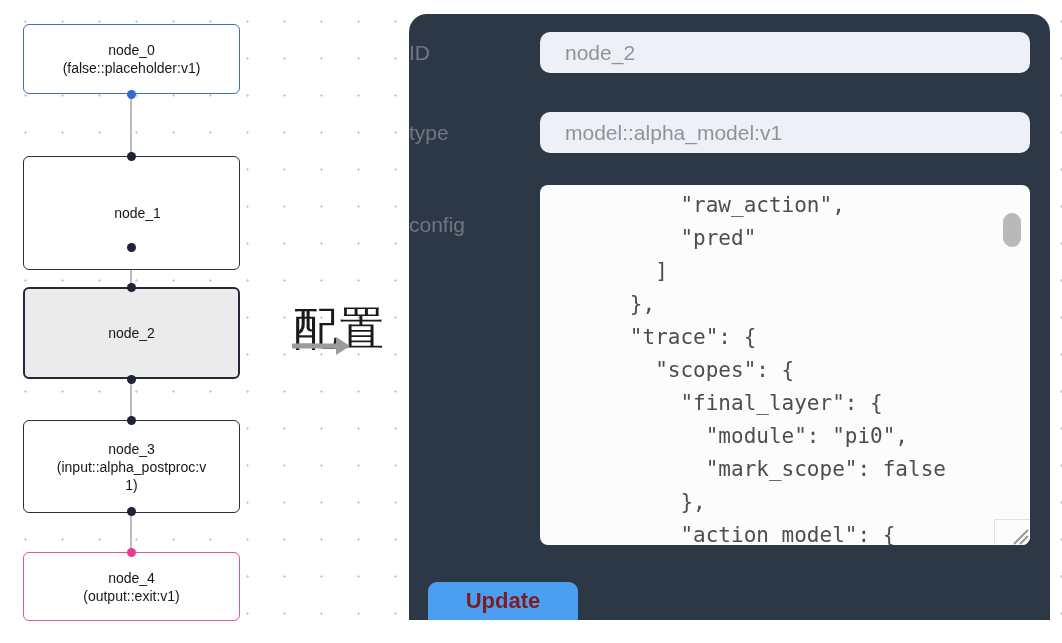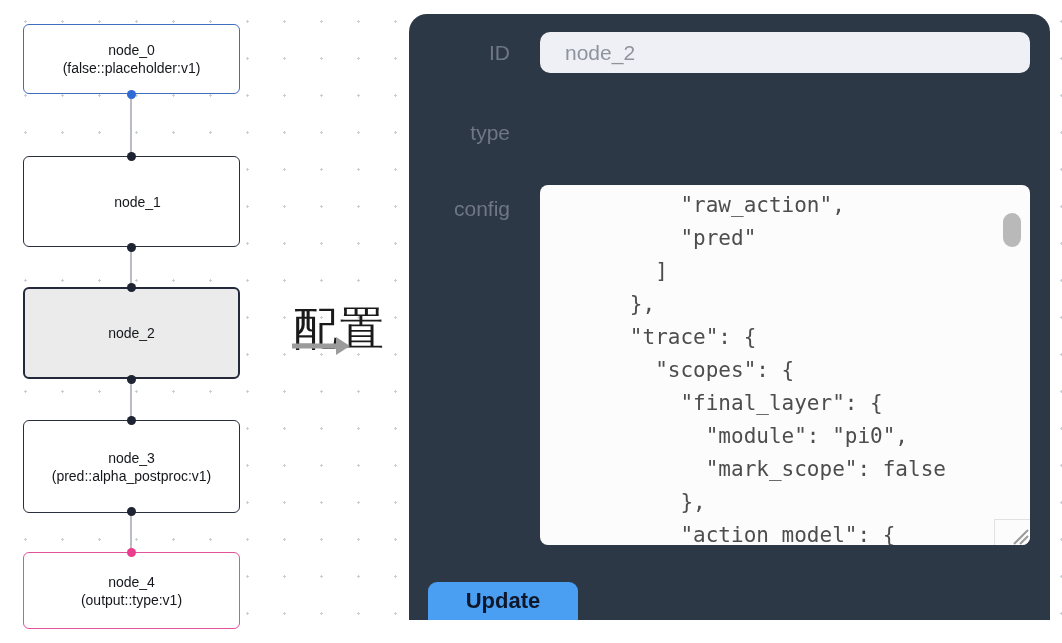--- a/index.html
+++ b/index.html
@@ -42,21 +42,21 @@
     font-size:45px; color:#1a1a1a; letter-spacing:1px;
   }
   .anno-arrow { position:absolute; left:292px; top:337px; width:58px; height:18px; }
 
   
   .panel {
     position:absolute; left:409px; top:14px; width:641px; height:606px;
     background:#2d3846; border-radius:18px 18px 0 0;
   }
   .field-label {
-    position:absolute; left:0; width:101px; text-align:right;
+    position:absolute; left:0; width:101px; 
     font-size:21px; color:#6f7685;
   }
   .field-input {
     position:absolute; left:131px; width:490px; height:41px;
     background:#eef0f5; border:none; border-radius:10px;
     font-family:"Liberation Sans", sans-serif;
     font-size:21px; color:#8e939e; padding:0 0 0 25px; outline:none;
   }
   .config-box {
     position:absolute; left:131px; top:171px; width:490px; height:360px;
@@ -72,50 +72,50 @@
     background:#b9b9b9; border-radius:9px;
   }
   .scroll-corner {
     position:absolute; right:0; bottom:0; width:36px; height:26px;
     border-left:1px solid #e2e2e2; border-top:1px solid #e2e2e2;
     background:#fcfcfc; display:flex; align-items:flex-end; justify-content:flex-end;
   }
   .update-btn {
     position:absolute; left:19px; top:568px; width:150px; height:38px;
     background:#4a9ff2; border:none; border-radius:9px 9px 0 0;
-    color:#0f172a; font-size:22px; font-weight:600;
+    color:#7f1d1d; font-size:22px; font-weight:600;
     font-family:"Liberation Sans", sans-serif; cursor:pointer;
   }
 </style>
 </head>
 <body>
 
 <div>
 
   <div class="node node-input" style="top:24px;height:70px;">
     <div class="title">node_0</div>
     <div class="subtitle">(false::placeholder:v1)</div>
   </div>
 
-  <div class="node" style="top:156px;height:91px;padding-left:12px;">
+  <div class="node" style="top:156px;height:114px;padding-left:12px;">
     <div class="title">node_1</div>
   </div>
 
   <div class="node node-selected" style="top:287px;height:92px;">
     <div class="title">node_2</div>
   </div>
 
   <div class="node" style="top:420px;height:93px;">
     <div class="title">node_3</div>
-    <div class="subtitle">(pred::alpha_postproc:v1)</div>
+    <div class="subtitle">(input::alpha_postproc:v1)</div>
   </div>
 
-  <div class="node node-output" style="top:552px;height:77px;">
+  <div class="node node-output" style="top:552px;height:69px;">
     <div class="title">node_4</div>
-    <div class="subtitle">(output::type:v1)</div>
+    <div class="subtitle">(output::exit:v1)</div>
   </div>
 
   <div class="edge" style="top:96px;height:62px;"></div>
   <div class="edge" style="top:249px;height:40px;"></div>
   <div class="edge" style="top:381px;height:41px;"></div>
   <div class="edge" style="top:513px;height:41px;"></div>
 
   <div class="port port-blue" style="top:90px;"></div>
   <div class="port" style="top:152px;"></div>
   <div class="port" style="top:243px;"></div>
@@ -130,23 +130,24 @@
 <svg class="anno-arrow" viewBox="0 0 58 18">
   <rect x="0" y="6.5" width="44" height="5" fill="#9b9b9b"></rect>
   <polygon points="44,0 58,9 44,18" fill="#9b9b9b"></polygon>
 </svg>
 
 <div class="panel">
 
   <div class="field-label" style="top:27px;">ID</div>
   <input class="field-input" style="top: 18px;" type="text" value="node_2">
 
-  <div class="field-label" style="top:107px;padding-left:12px;">type</div>
+  <div class="field-label" style="top:107px;">type</div>
+  <input class="field-input" style="top: 98px;" type="text" value="model::alpha_model:v1">
 
-  <div class="field-label" style="top:183px;">config</div>
+  <div class="field-label" style="top:199px;">config</div>
 
   <div class="config-box">
     <pre>          "raw_action",
           "pred"
         ]
       },
       "trace": {
         "scopes": {
           "final_layer": {
             "module": "pi0",

